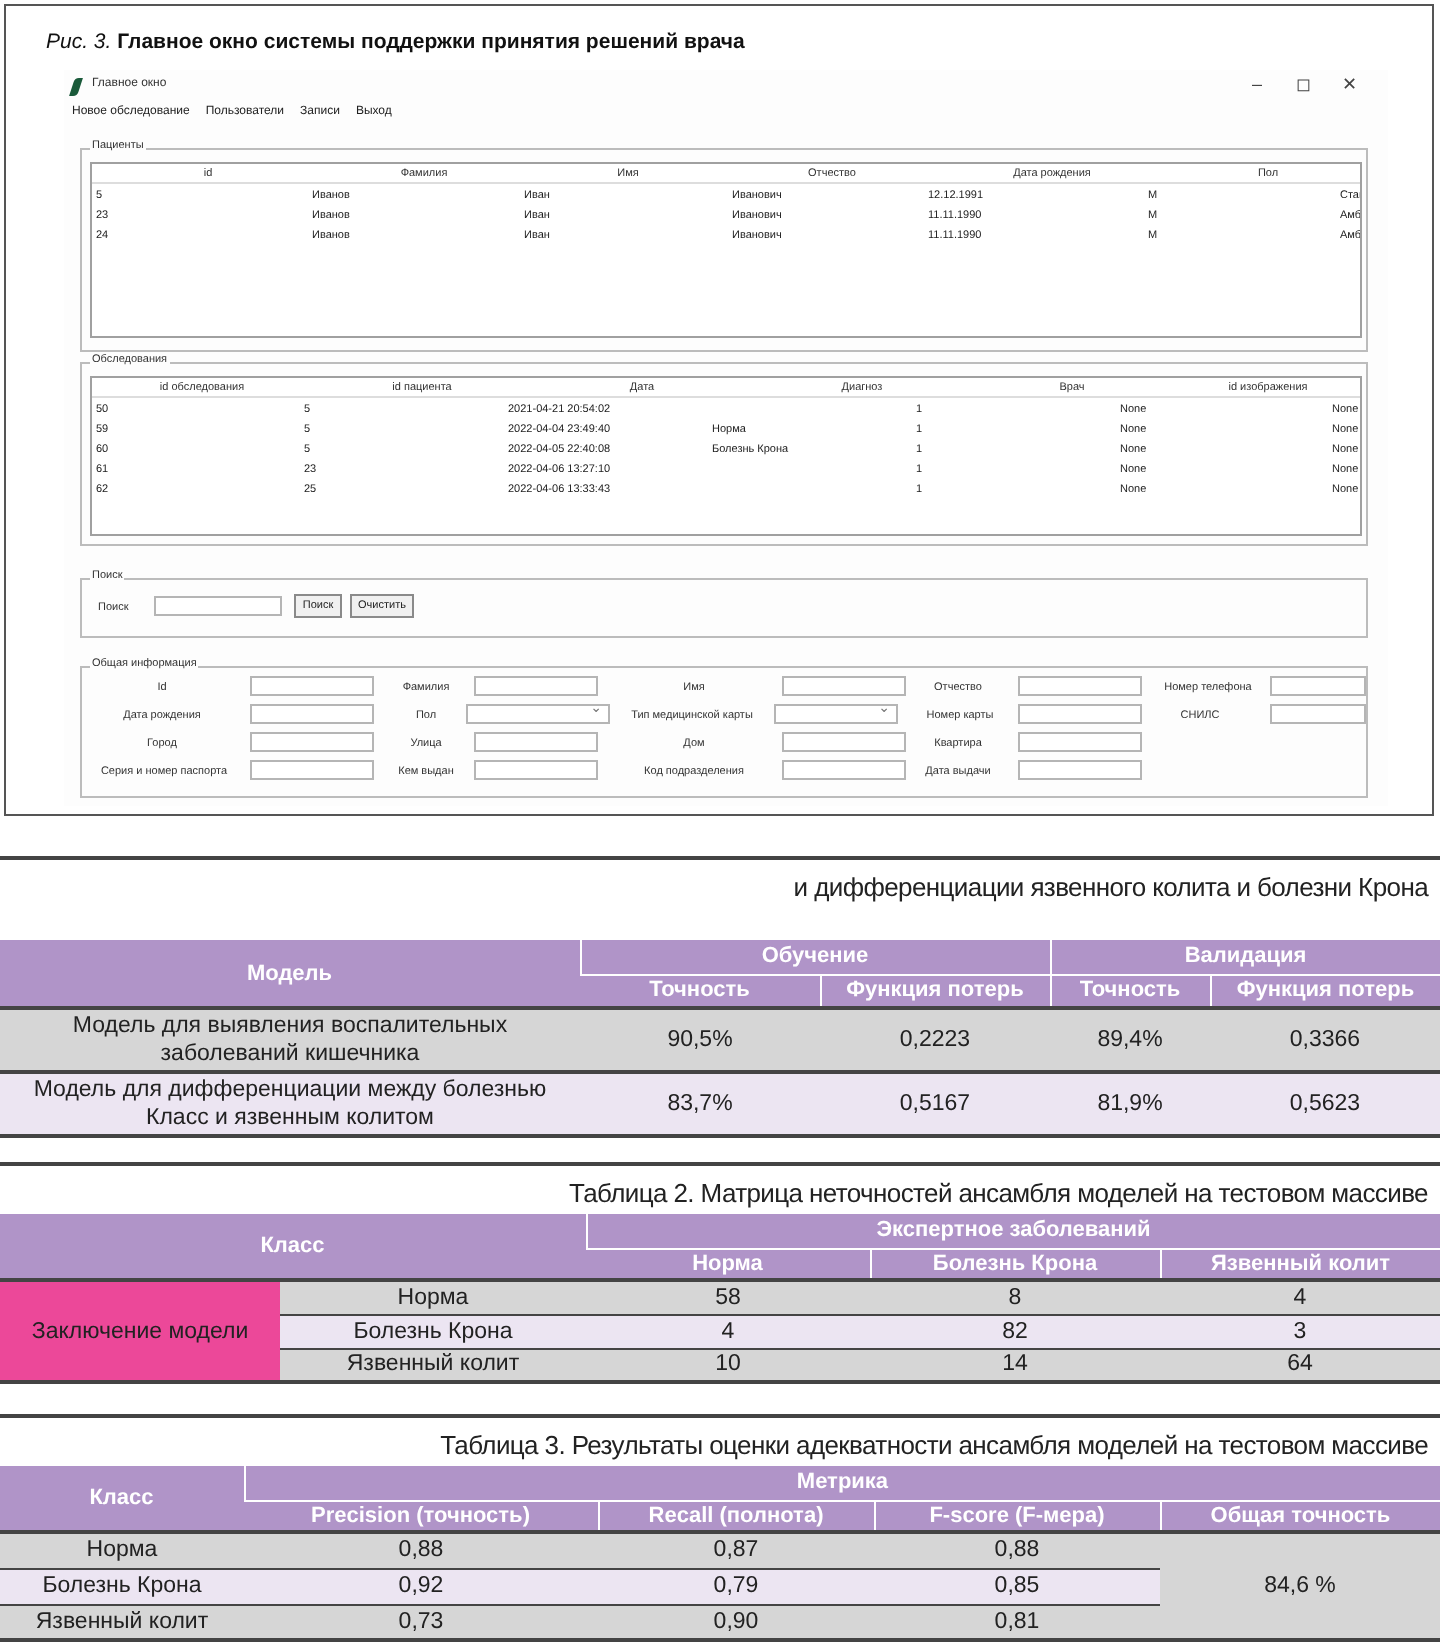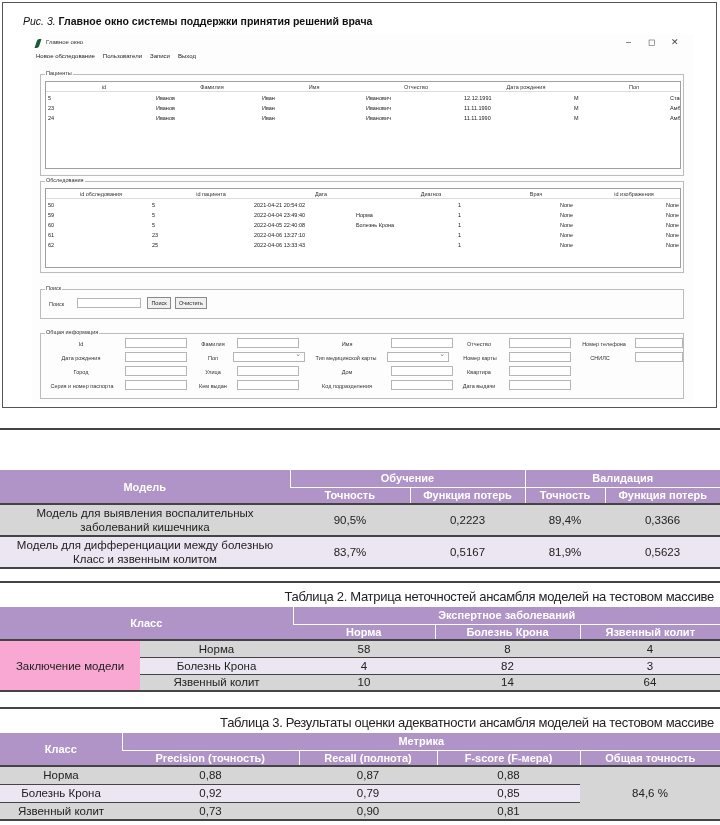--- a/index.html
+++ b/index.html
@@ -216,20 +216,21 @@
     <span class="field" style="left:196px; top:46px; width:62px;"></span>
     <span class="field-label" style="left:268px; top:49px; width:76px;">Код подразделения</span>
     <span class="field" style="left:350px; top:46px; width:62px;"></span>
     <span class="field-label" style="left:414px; top:49px; width:48px;">Дата выдачи</span>
     <span class="field" style="left:468px; top:46px; width:62px;"></span>
   </div>
 </div>
 
 <div class="rule" style="top:428px"></div>
 <div class="tcap" style="top:436px">
+  <div>и дифференциации язвенного колита и болезни Крона</div>
 </div>
 <table style="top:470px" class="bottom-rule">
   <colgroup>
       <col style="width:290px">
       <col style="width:120px">
       <col style="width:115px">
       <col style="width:80px">
       <col style="width:115px">
     </colgroup>
   <tbody>
@@ -281,21 +282,21 @@
       <tr style="height:17px">
     <th rowspan="2" colspan="2">Класс</th>
     <th colspan="3">Экспертное заболеваний</th>
   </tr>
   <tr style="height:16px">
     <th>Норма</th>
     <th>Болезнь Крона</th>
     <th>Язвенный колит</th>
   </tr>
   <tr class="grey sep" style="height:17px">
-    <td rowspan="3" style="background:#f9a8d4">Заключение модели</td>
+    <td rowspan="3" style="background:#ec4899">Заключение модели</td>
     <td>Норма</td>
     <td>58</td>
     <td>8</td>
     <td>4</td>
   </tr>
   <tr class="lilac thinsep" style="height:17px">
     <td class="inner">Болезнь Крона</td>
     <td class="inner">4</td>
     <td class="inner">82</td>
     <td class="inner">3</td>

